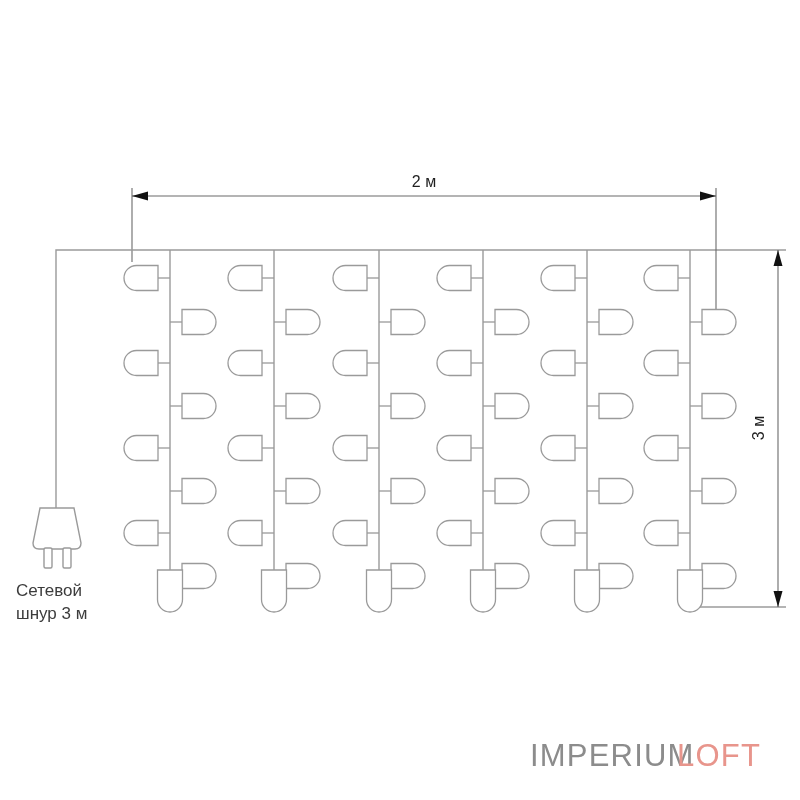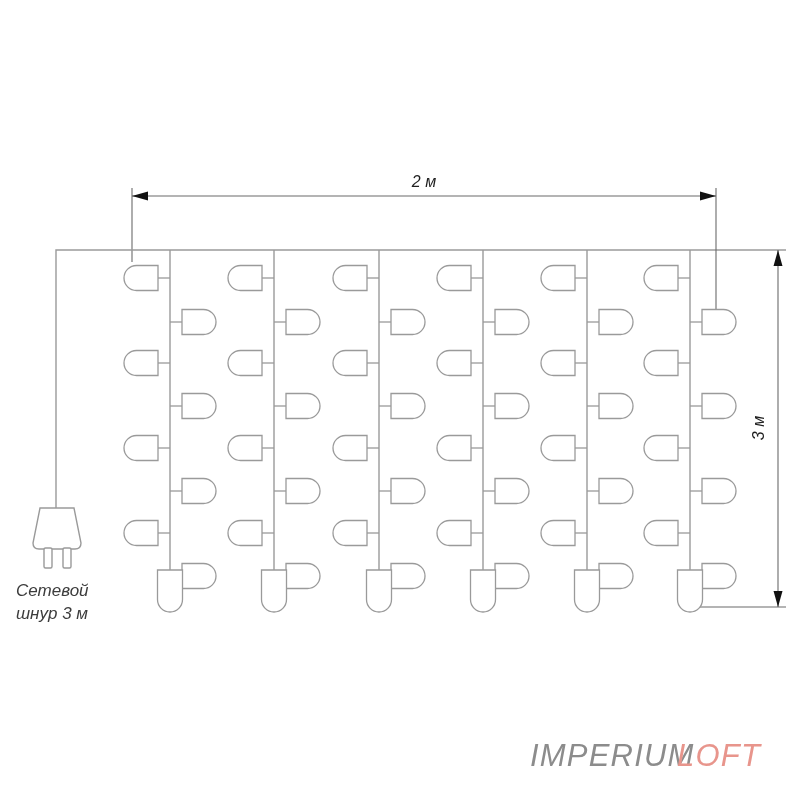--- a/index.html
+++ b/index.html
@@ -14,21 +14,20 @@
     position: relative;
     font-family: "Liberation Sans", sans-serif;
     overflow: hidden;
   }
   #diagram-root {
     position: absolute;
     left: 0;
     top: 0;
     width: 800px;
     height: 800px;
-    font-style: italic;
   }
   svg.canvas {
     display: block;
     width: 800px;
     height: 800px;
   }
   .dim-label {
     font-family: "Liberation Sans", sans-serif;
     font-size: 16px;
     fill: #1f1f1f;

